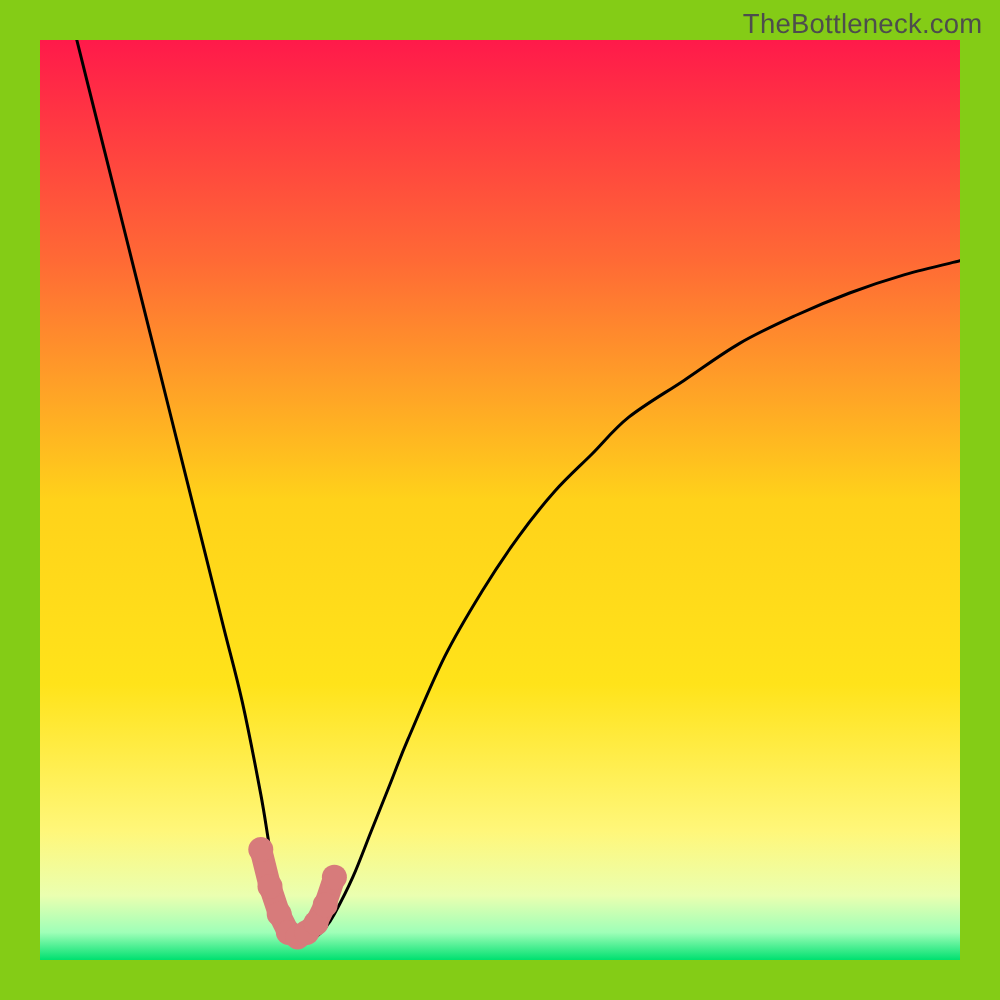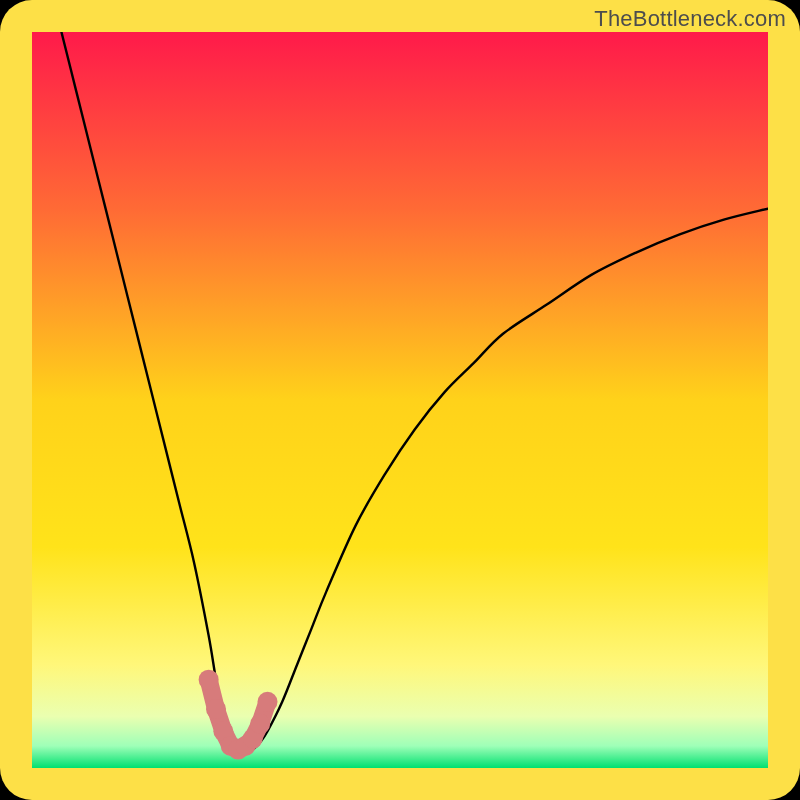--- a/index.html
+++ b/index.html
@@ -8,22 +8,21 @@
     width: 800px;
     height: 800px;
     background: #000000;
     font-family: Arial, Helvetica, sans-serif;
     overflow: hidden;
   }
   .stage {
     position: relative;
     width: 800px;
     height: 800px;
-    background: #fde047;
-    border-radius: 32px;
+    background: #84cc16;
   }
   .watermark {
     position: absolute;
     top: 6px;
     right: 14px;
     color: #4d4d4d;
     font-size: 22px;
     font-weight: 500;
     letter-spacing: 0.2px;
     z-index: 20;

